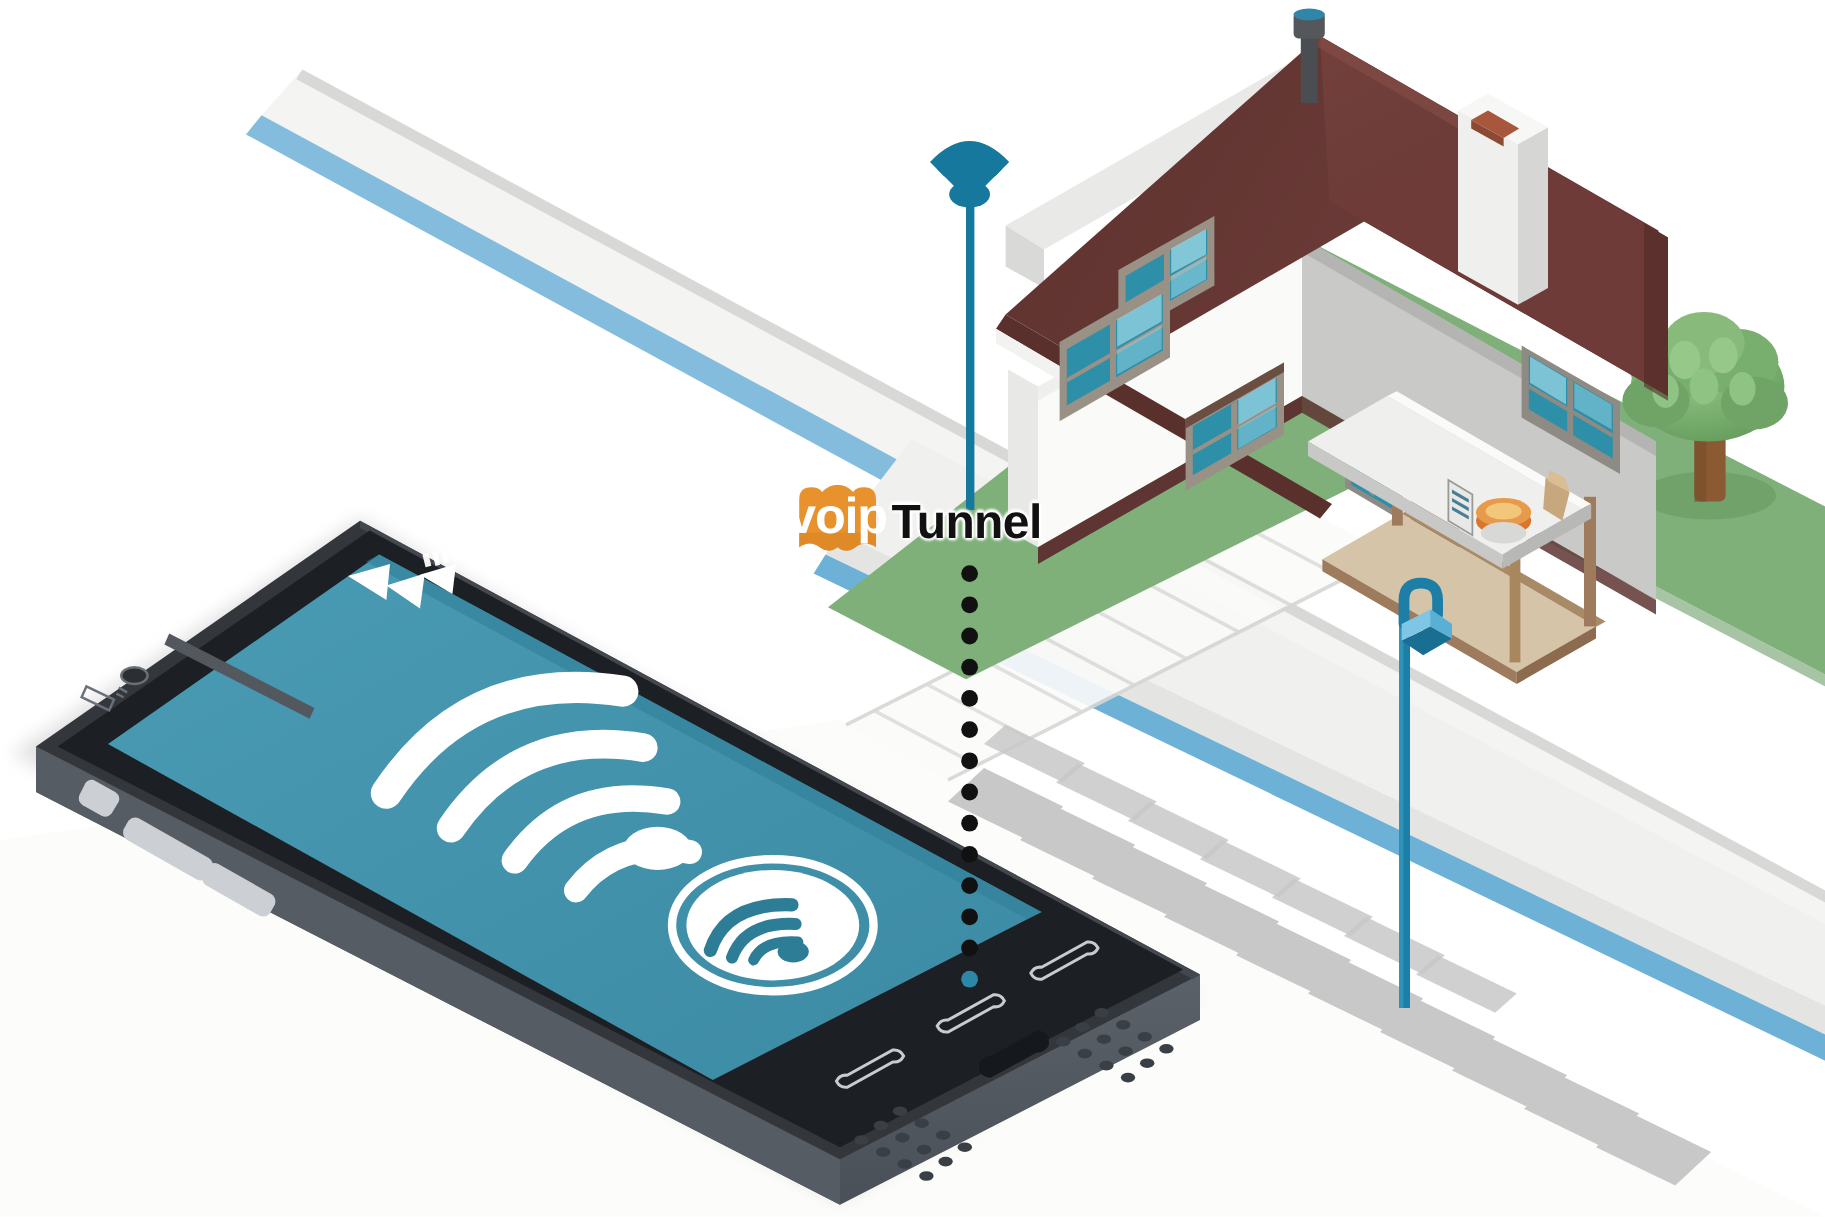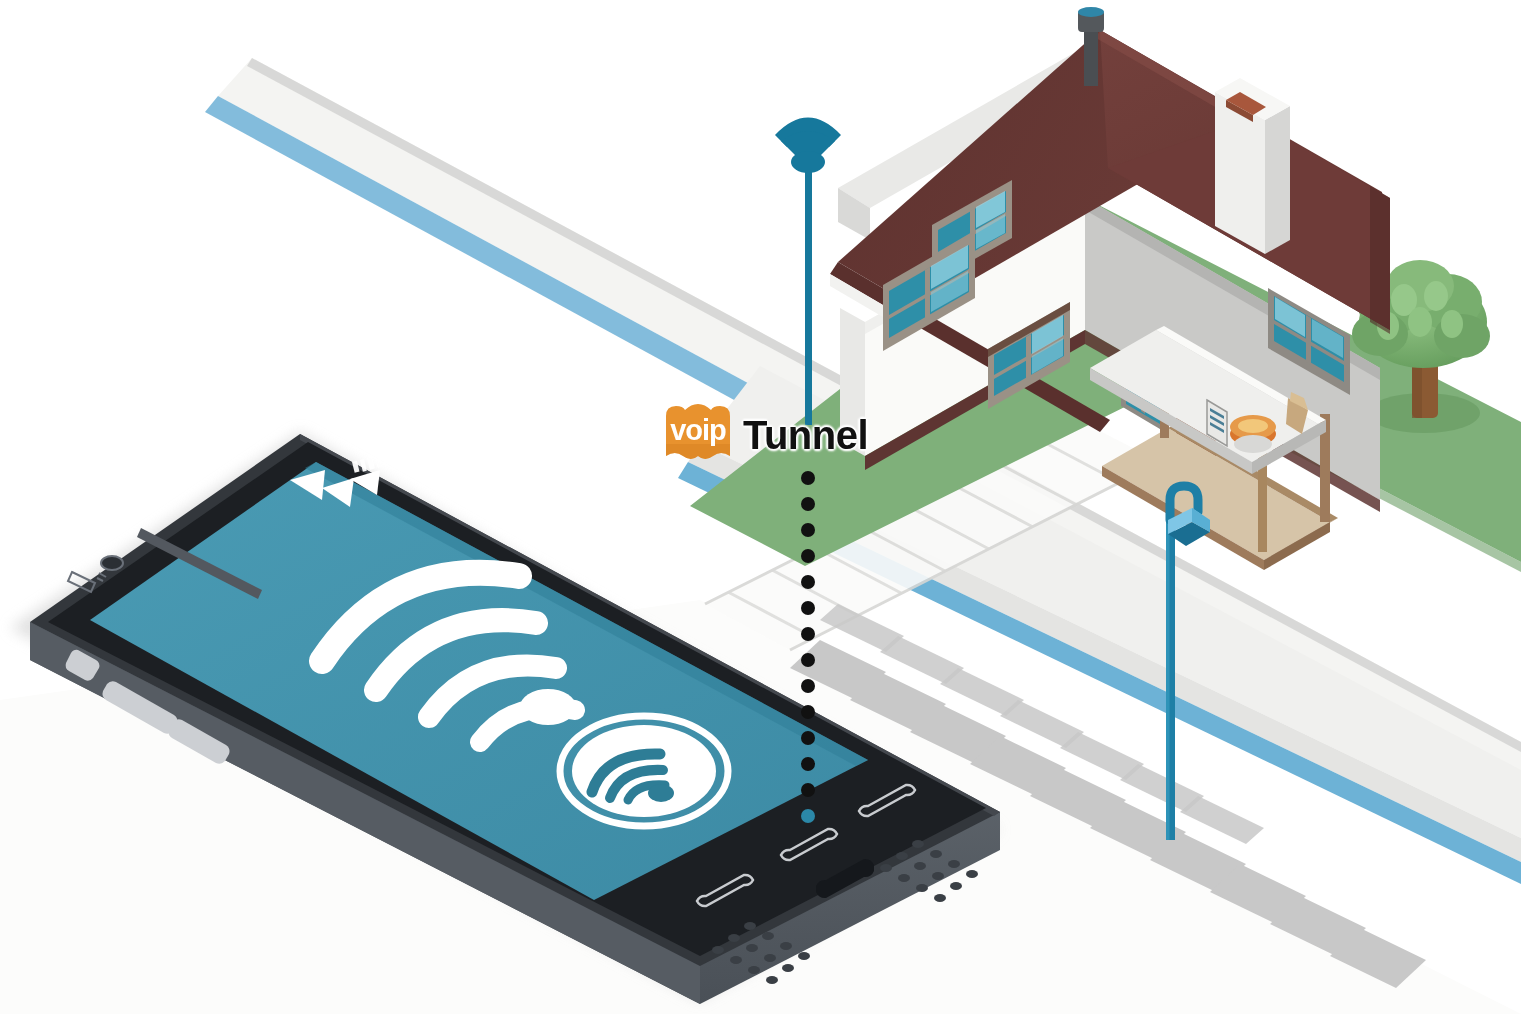--- a/index.html
+++ b/index.html
@@ -59,21 +59,21 @@
   .voip-text {
     position: absolute;
     left: 0; top: 0;
     width: 74px;
     height: 52px;
     display: flex;
     align-items: center;
     justify-content: center;
     font-family: "Liberation Sans", sans-serif;
     font-weight: bold;
-    font-size: 29px;
+    font-size: 42px;
     color: #ffffff;
     letter-spacing: -1px;
     line-height: 1;
   }
 </style>
 </head>
 <body>
 
 <div id="stage">
 

